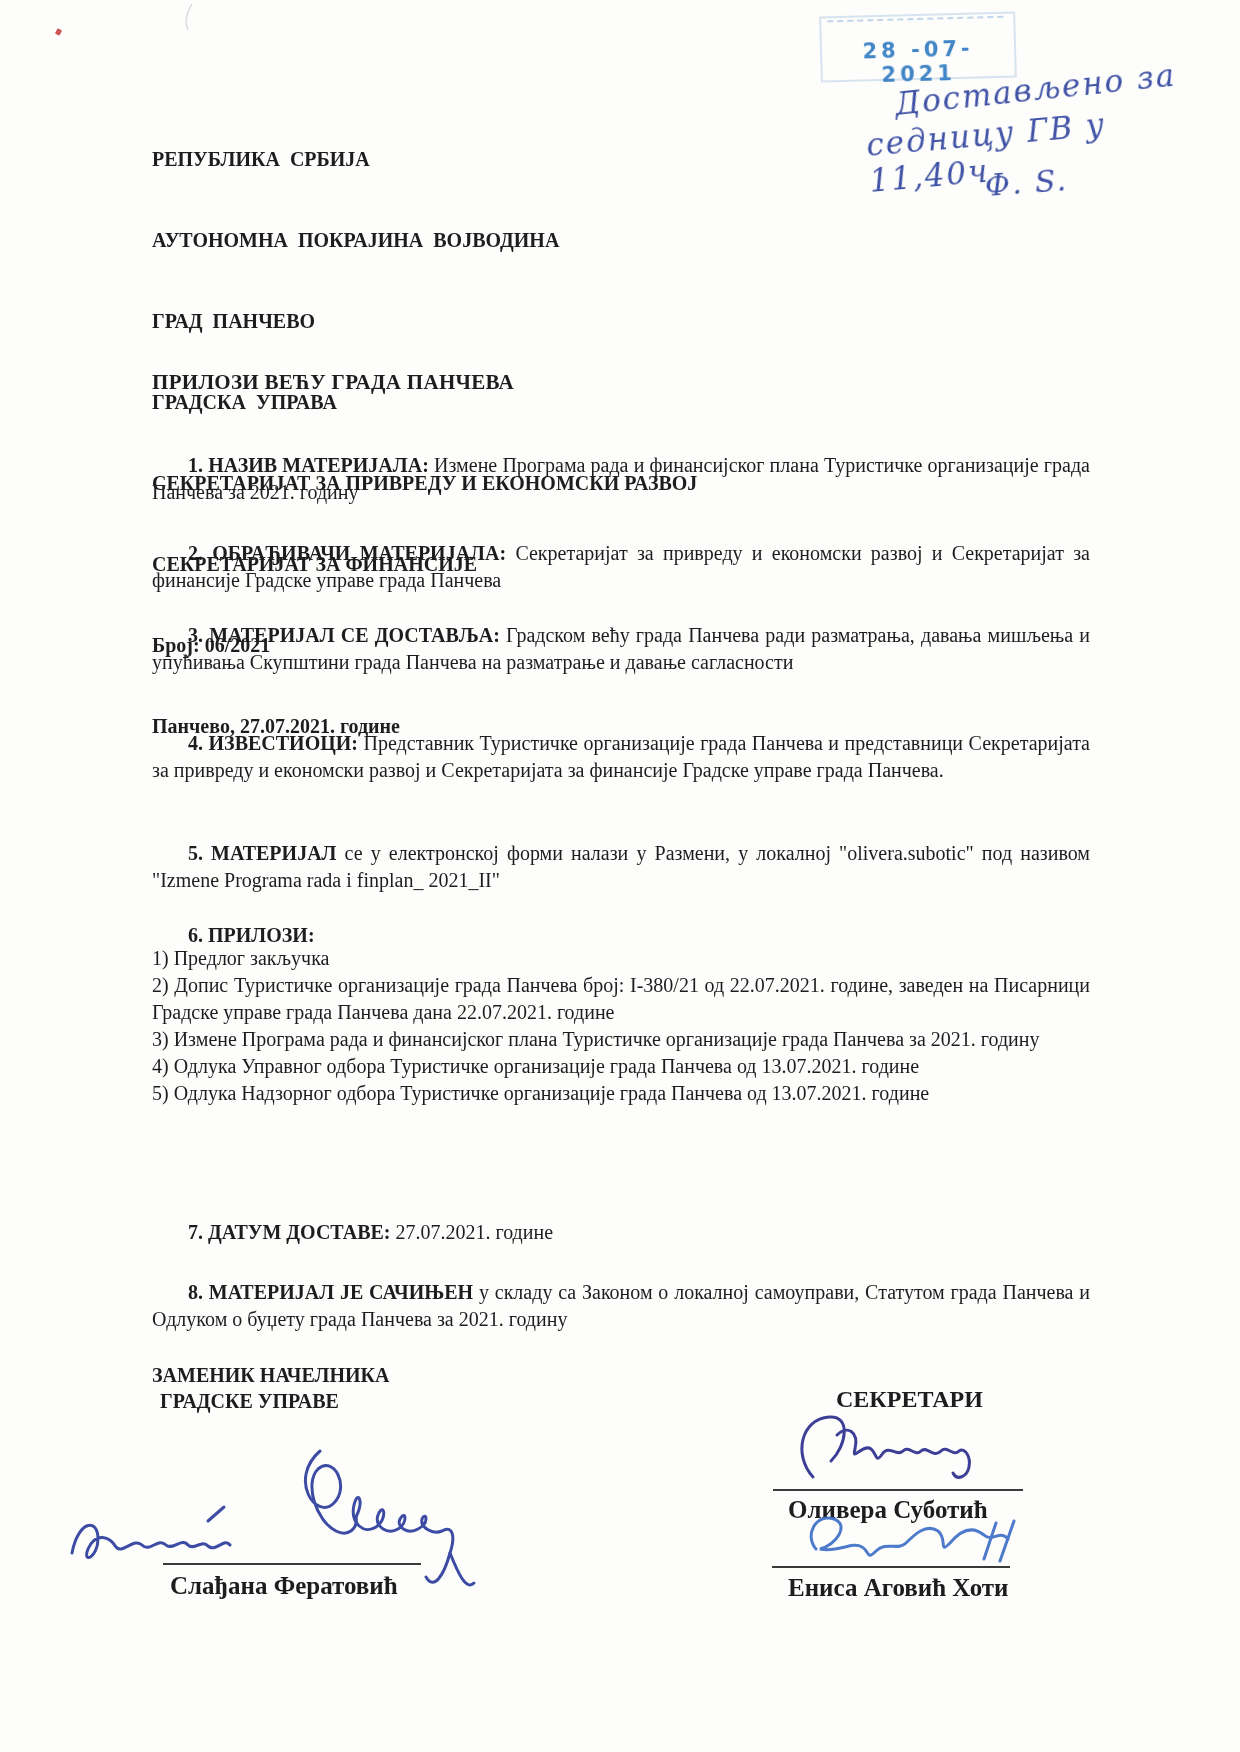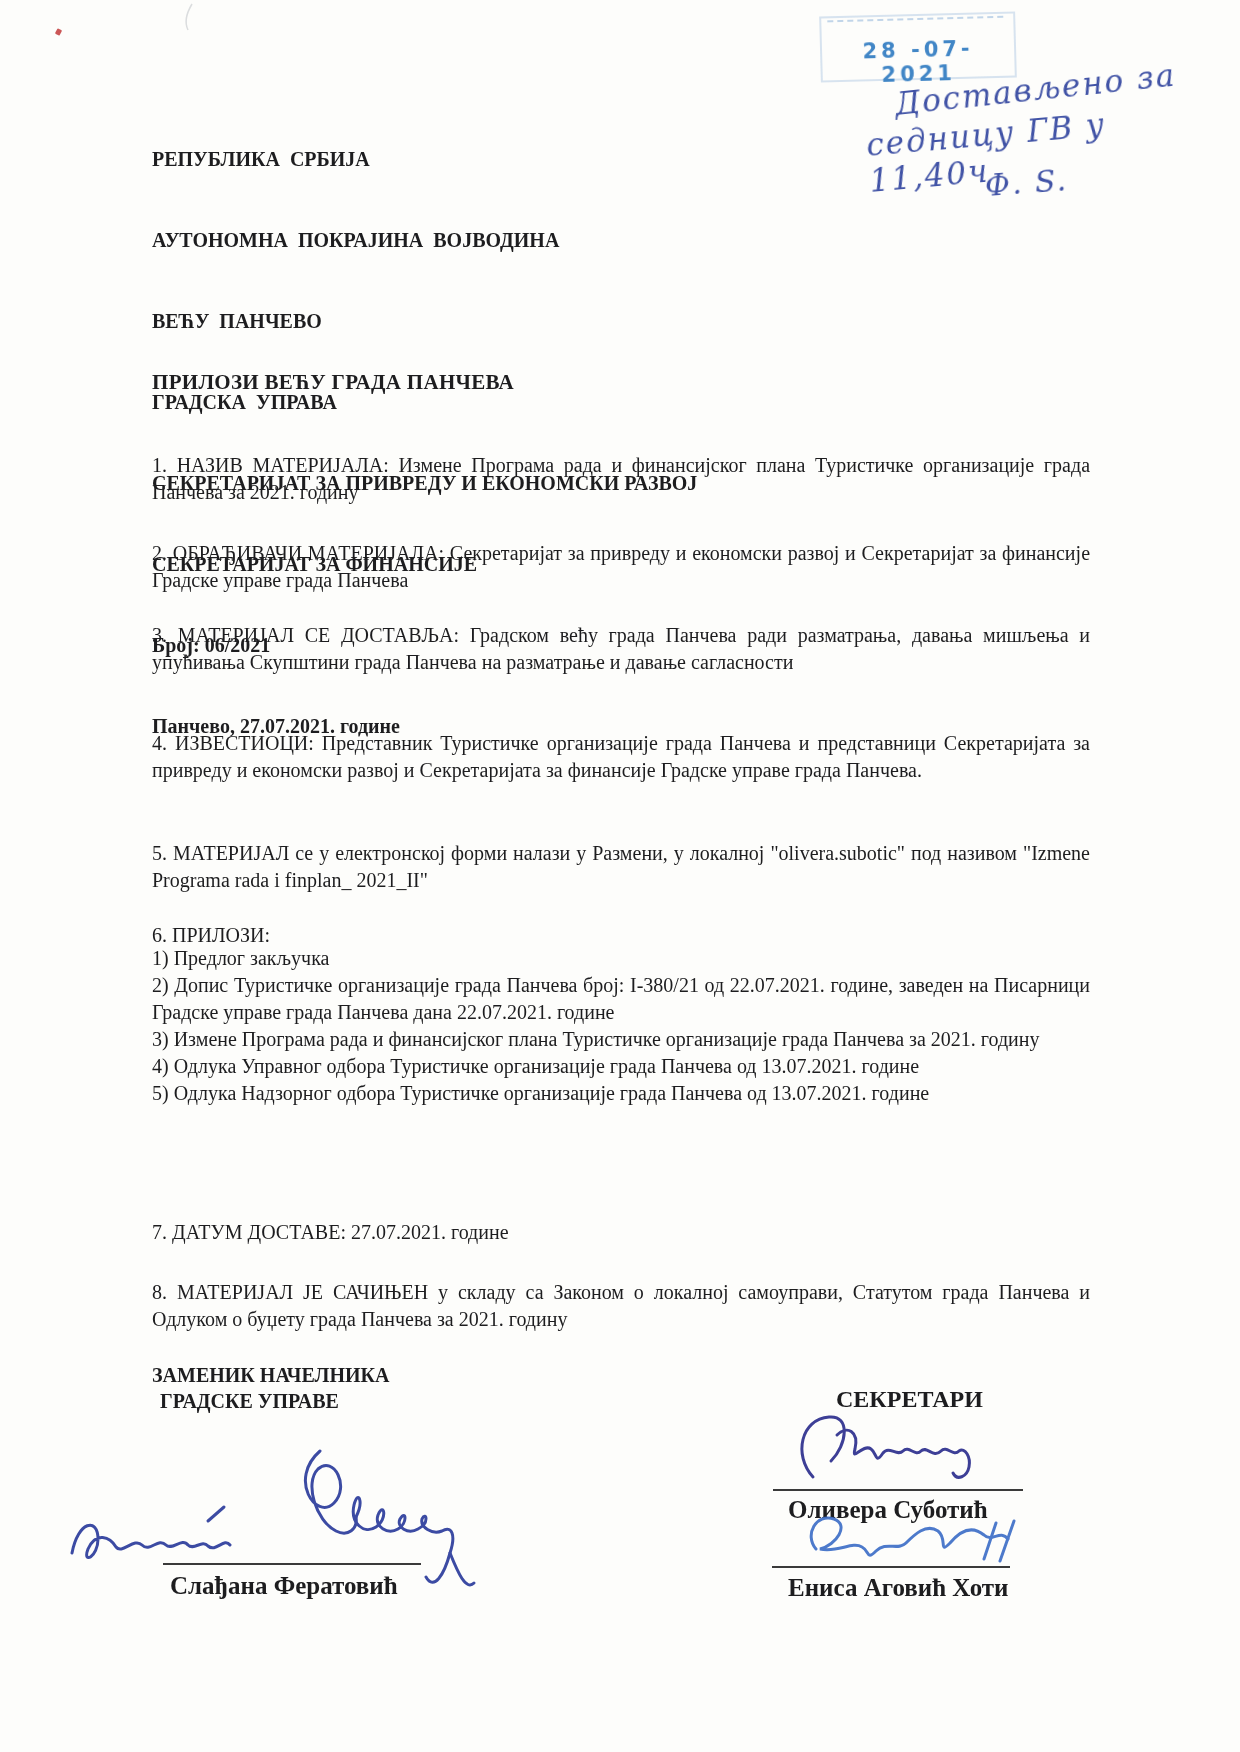--- a/index.html
+++ b/index.html
@@ -7,21 +7,21 @@
   .page{position:absolute;left:0;top:0;width:1240px;height:1752px;background:#fdfdfb;color:#1d1d1f;overflow:hidden;}
 
   
   .letterhead{position:absolute;left:152px;top:92px;font-weight:bold;font-size:20px;line-height:27px;white-space:pre-wrap;}
 
   
   .addressee{position:absolute;left:152px;top:370px;font-weight:bold;font-size:21px;letter-spacing:.3px;}
 
   
   .para{position:absolute;left:152px;width:938px;font-size:20px;line-height:27px;text-align:justify;margin:0;}
-  .para .b{font-weight:normal;}
+  .para .b{font-weight:bold;margin-left:36px;}
   #s1{top:452px;} #s2{top:540px;} #s3{top:622px;} #s4{top:730px;} #s5{top:840px;}
   #s6h{top:922px;} #attach{top:945px;} #s7{top:1219px;} #s8{top:1279px;}
   .attach-item{margin:0;text-align:justify;font-size:20px;line-height:27px;}
 
   
   .role-left{position:absolute;left:152px;top:1362px;font-weight:bold;font-size:20px;line-height:26px;}
   .role-left .l2{padding-left:8px;}
   .sekretari{position:absolute;left:836px;top:1386px;font-weight:bold;font-size:24px;}
   .sig-line{position:absolute;height:2px;background:#3a3a3a;}
   #line-left{left:163px;top:1563px;width:258px;}
@@ -74,21 +74,21 @@
 
   <div class="handnote">
     <div id="hn1">Достављено за</div>
     <div id="hn2">седницу ГВ у 11,40ч</div>
     <div id="hn3">Ф. S.</div>
   </div>
 
   <div class="letterhead">
     <div>РЕПУБЛИКА  СРБИЈА</div>
     <div>АУТОНОМНА  ПОКРАЈИНА  ВОЈВОДИНА</div>
-    <div>ВЕЋУ  ПАНЧЕВО</div>
+    <div>ГРАД  ПАНЧЕВО</div>
     <div>ГРАДСКА  УПРАВА</div>
     <div>СЕКРЕТАРИЈАТ ЗА ПРИВРЕДУ И ЕКОНОМСКИ РАЗВОЈ</div>
     <div>СЕКРЕТАРИЈАТ ЗА ФИНАНСИЈЕ</div>
     <div>Број: 06/2021</div>
     <div>Панчево, 27.07.2021. године</div>
   </div>
 
   <div class="addressee">ПРИЛОЗИ ВЕЋУ ГРАДА ПАНЧЕВА</div>
 
   <p class="para" id="s1"><span class="b">1. НАЗИВ МАТЕРИЈАЛА:</span> <span>Измене Програма рада и финансијског плана Туристичке организације града Панчева за 2021. годину</span></p>

